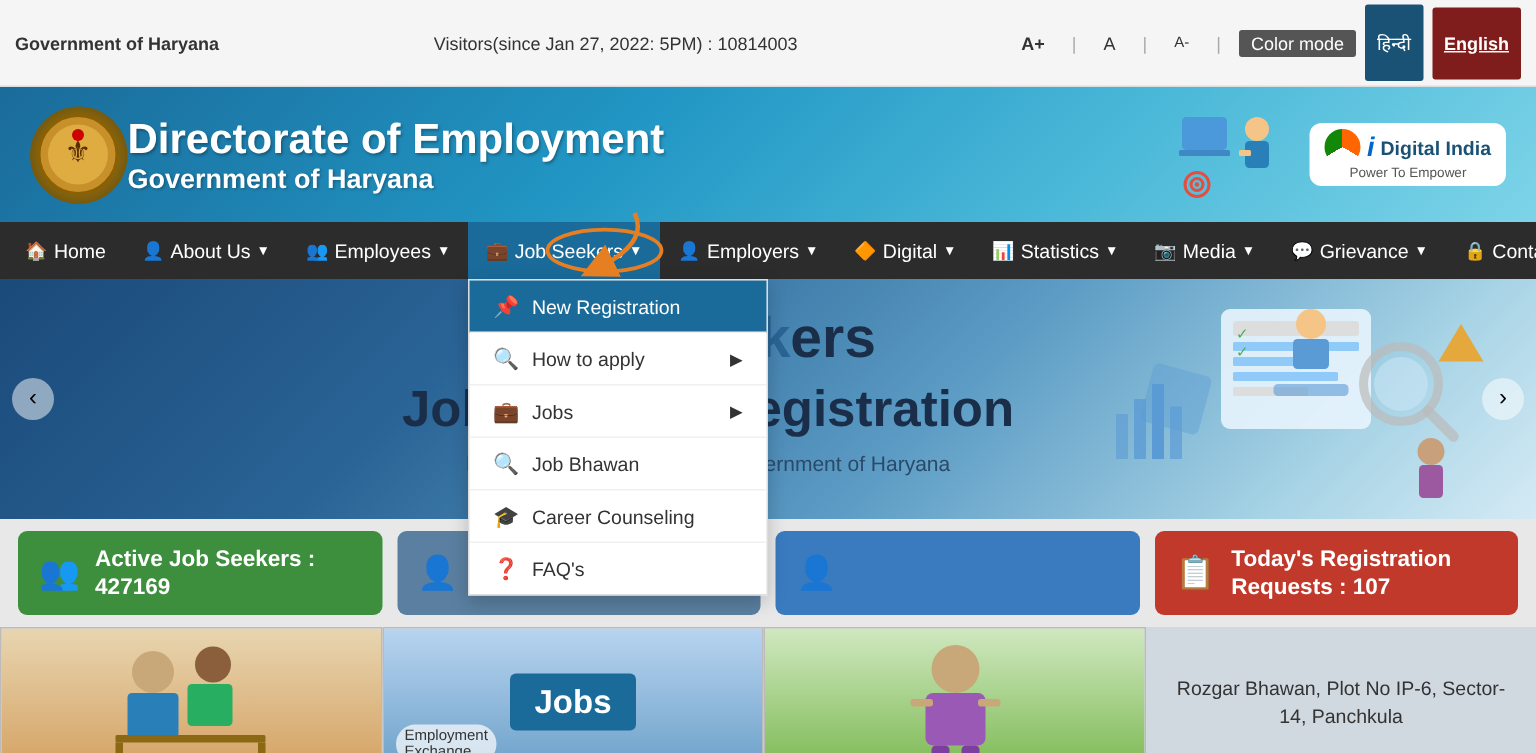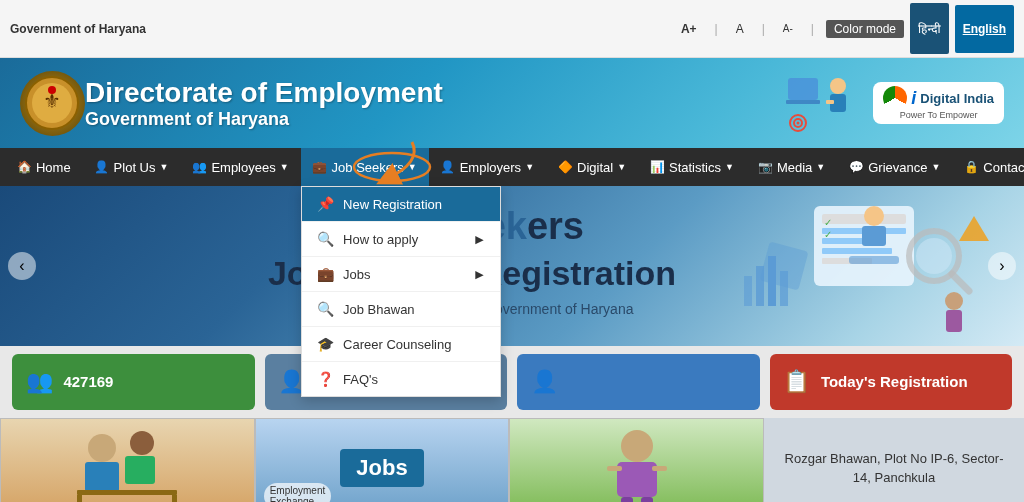--- a/index.html
+++ b/index.html
@@ -259,30 +259,31 @@
       justify-content: center;
       text-align: center;
       line-height: 1.5;
     }
   </style>
 </head>
 <body>
 
 <div class="top-bar">
   <span class="top-bar-left">Government of Haryana</span>
+  <span class="top-bar-center">Visitors(since Jan 27, 2022: 5PM) : 10814003</span>
   <div class="top-bar-right">
     <span style="cursor:pointer;font-weight:bold;">A+</span>
     <span class="divider-v">|</span>
     <span style="cursor:pointer;">A</span>
     <span class="divider-v">|</span>
     <span style="cursor:pointer;font-size:10px;">A-</span>
     <span class="divider-v">|</span>
     <button class="color-mode-btn">Color mode</button>
     <button class="lang-btn">हिन्दी</button>
-    <button class="lang-btn active" style="background:#0369a1;">English</button>
+    <button class="lang-btn active" style="background:#7f1d1d;">English</button>
   </div>
 </div>
 
 <div class="header">
 
   <div class="emblem">
     <svg width="55" height="55" viewBox="0 0 55 55">
       <circle cx="27" cy="27" r="26" fill="#c8902a" stroke="#8b6000" stroke-width="2"></circle>
       <circle cx="27" cy="27" r="20" fill="#e8b84b" opacity="0.7"></circle>
       <text x="27" y="32" text-anchor="middle" font-size="20" fill="#5a3000">⚜</text>
@@ -324,21 +325,21 @@
   </div>
 </div>
 
 <div class="navbar">
   <div class="nav-item">
     <span class="nav-icon">🏠</span>
     <span>Home</span>
   </div>
   <div class="nav-item">
     <span class="nav-icon">👤</span>
-    <span>Plot Us</span>
+    <span>About Us</span>
     <span class="caret">▼</span>
   </div>
   <div class="nav-item">
     <span class="nav-icon">👥</span>
     <span>Employees</span>
     <span class="caret">▼</span>
   </div>
 
   <div class="nav-item active" style="position:relative;">
     <span class="nav-icon">💼</span>
@@ -472,36 +473,38 @@
     </svg>
   </div>
 
   <div style="position:absolute;right:8px;top:50%;transform:translateY(-50%);background:rgba(255,255,255,0.5);border-radius:50%;width:28px;height:28px;display:flex;align-items:center;justify-content:center;cursor:pointer;font-size:16px;z-index:5;">›</div>
 </div>
 
 <div class="stats-bar">
   <div class="stat-card green">
     <span class="stat-icon">👥</span>
     <div class="stat-text">
+      <div>Active Job Seekers :</div>
       <div>427169</div>
     </div>
   </div>
   <div class="stat-card blue-gray">
     <span class="stat-icon">👤</span>
     <div class="stat-text">
       <div>Active Employers : 9979</div>
     </div>
   </div>
   <div class="stat-card blue">
     <span class="stat-icon">👤</span>
   </div>
   <div class="stat-card red">
     <span class="stat-icon">📋</span>
     <div class="stat-text">
       <div>Today's Registration</div>
+      <div>Requests : 107</div>
     </div>
   </div>
 </div>
 
 <div class="bottom-preview">
   <div class="preview-img people-img">
     <svg width="120" height="100" viewBox="0 0 120 100">
 
       <circle cx="35" cy="30" r="14" fill="#c8a878"></circle>
       <circle cx="75" cy="25" r="12" fill="#8b5e3c"></circle>

